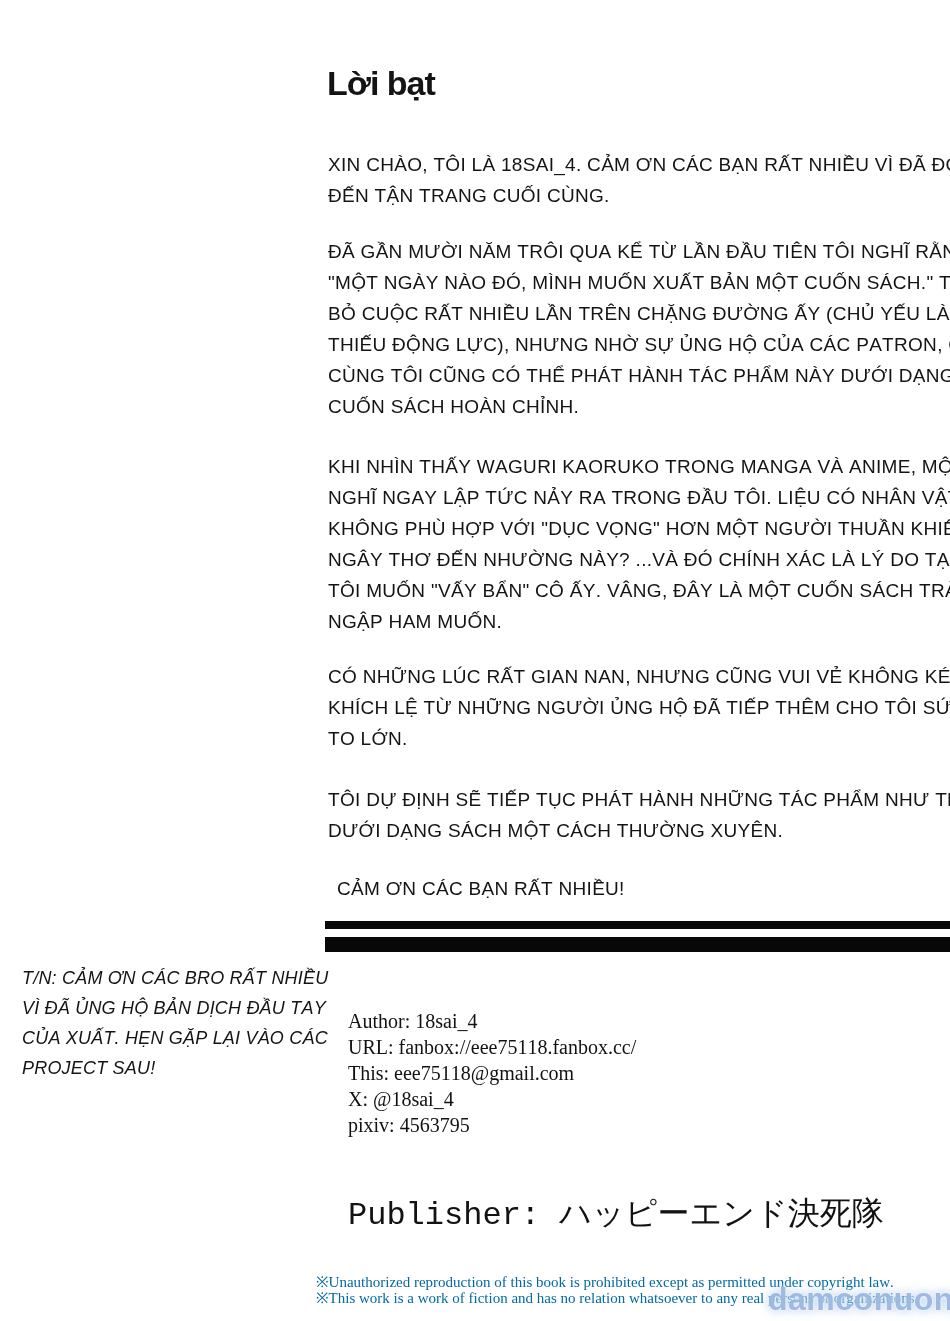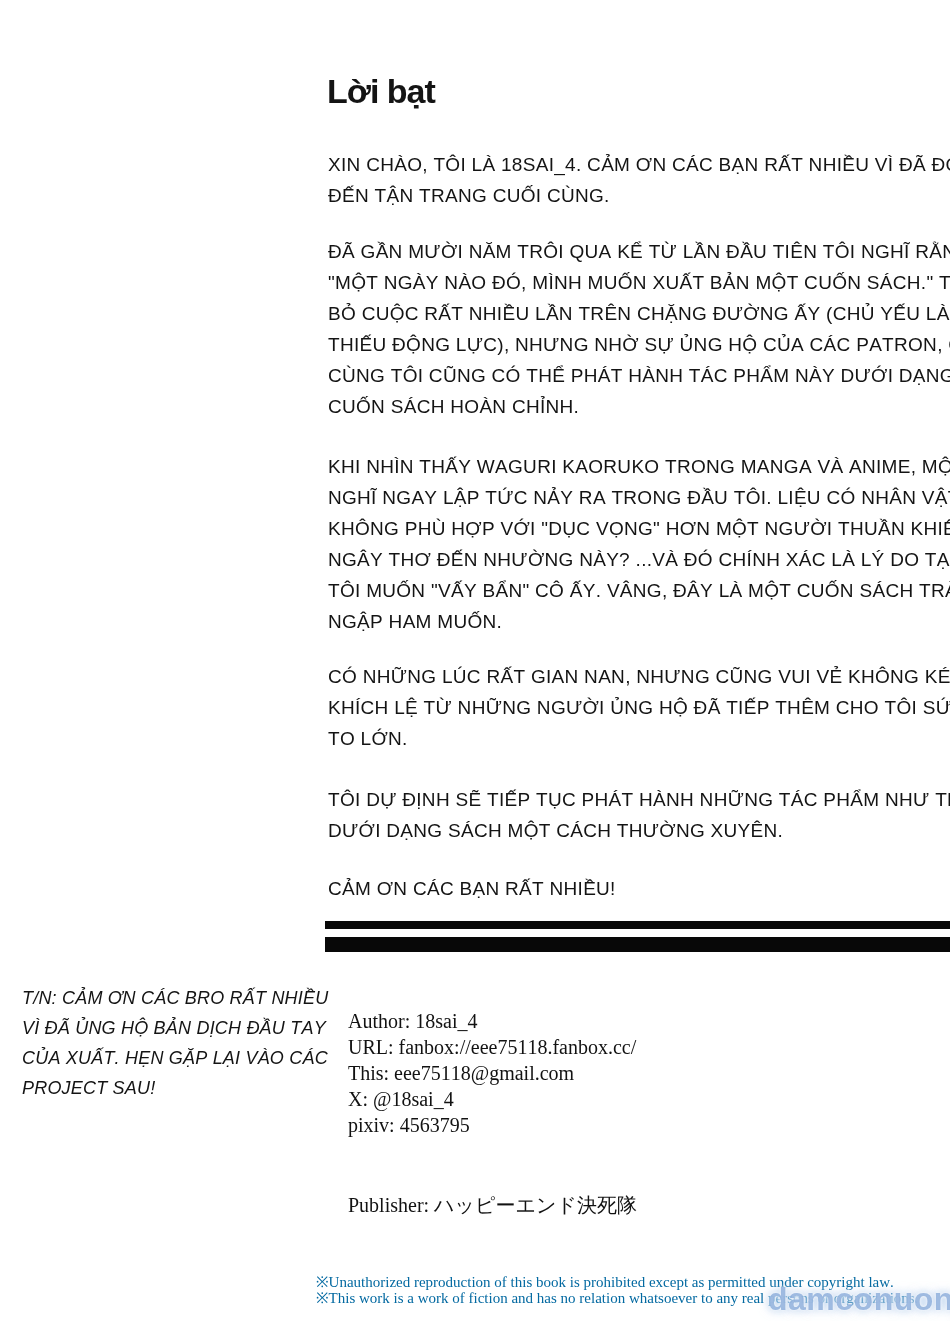--- a/index.html
+++ b/index.html
@@ -13,21 +13,21 @@
     height: 1321px;
     background: #ffffff;
     overflow: hidden;
     font-kerning: none;
   }
 
   
   .title {
     position: absolute;
     left: 327px;
-    top: 72px;
+    top: 64px;
     margin: 0;
     font-family: "Liberation Sans", sans-serif;
     font-weight: 700;
     font-size: 34px;
     letter-spacing: -1px;
     color: #141414;
   }
 
   
   .para {
@@ -39,21 +39,21 @@
     line-height: 31px;
     letter-spacing: 0.3px;
     color: #141414;
     white-space: nowrap;
   }
   .p1 { top: 149px; }
   .p2 { top: 236px; }
   .p3 { top: 451px; }
   .p4 { top: 661px; }
   .p5 { top: 784px; }
-  .p6 { top: 873px; }
+  .p6 { top: 873px; margin-left: 9px; }
 
   
   .bar {
     position: absolute;
     left: 325px;
     right: 0;
     background: #080808;
   }
   .bar.thin  { top: 921px; height: 8px; }
   .bar.thick { top: 937px; height: 15px; }
@@ -64,40 +64,39 @@
     left: 22px;
     top: 963px;
     width: 295px;
     font-family: "Liberation Sans", sans-serif;
     font-style: italic;
     font-size: 18px;
     line-height: 30px;
     letter-spacing: 0.2px;
     color: #141414;
     white-space: nowrap;
-    margin-top: 20px;
   }
 
   
   .credits {
     position: absolute;
     left: 348px;
     top: 1008px;
     font-family: "Liberation Serif", serif;
     font-size: 20px;
     line-height: 26px;
     color: #121212;
     white-space: nowrap;
   }
   .publisher {
     position: absolute;
     left: 348px;
     top: 1192px;
-    font-family: Liberation Serif, serif;
-    font-size: 20px;
+    font-family: Liberation Mono, monospace;
+    font-size: 32px;
     color: #121212;
     white-space: nowrap;
   }
 
   
   .fineprint {
     position: absolute;
     left: 316px;
     top: 1274px;
     font-family: "Liberation Serif", serif;

